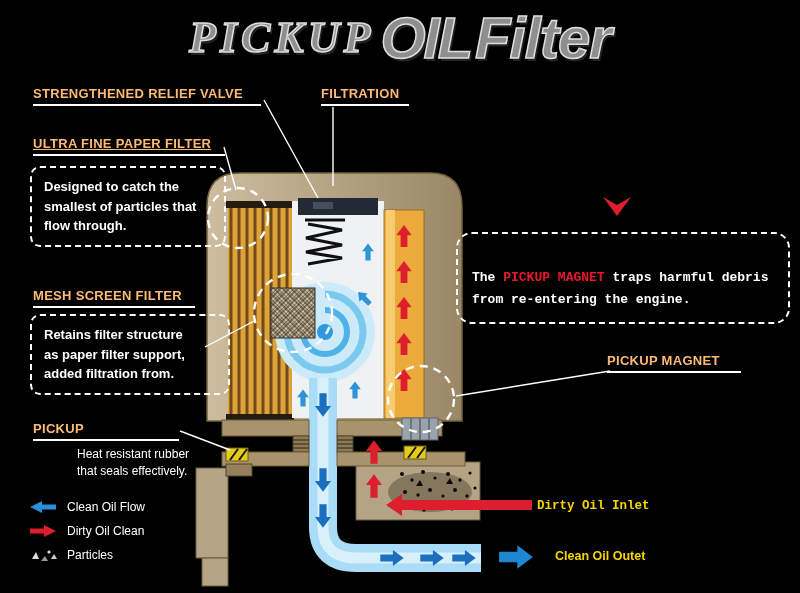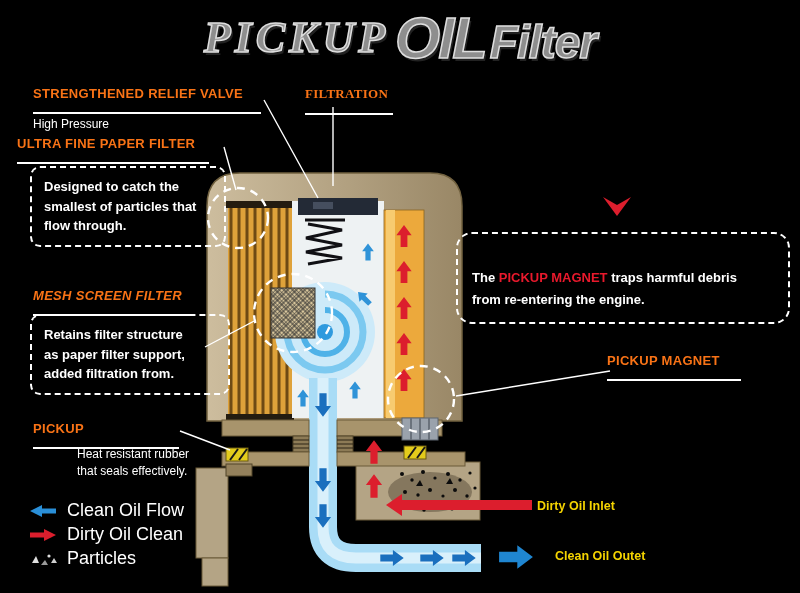--- a/index.html
+++ b/index.html
@@ -7,39 +7,39 @@
        font-family:"Liberation Sans",sans-serif;-webkit-font-smoothing:antialiased;}
   .abs{position:absolute;}
   .stage{position:absolute;left:0;top:0;width:800px;height:593px;}
 
   
   .logo{left:0;top:4px;width:800px;text-align:center;white-space:nowrap;
         font-style:italic;font-weight:bold;color:#8e8e8e;
         -webkit-text-stroke:1.5px #dedede;text-shadow:2px 3px 0 #222;}
   .logo .p1{font-family:"Liberation Serif",serif;font-size:44px;letter-spacing:4px;vertical-align:6px;}
   .logo .p2{font-size:58px;letter-spacing:-2px;margin-left:6px;text-align:right;}
-  .logo .p3{font-size:46px;letter-spacing:-1px;margin-left:4px;}
+  .logo .p3{font-size:58px;letter-spacing:-1px;margin-left:4px;}
 
   
-  .callout-h{color:#f97316;font-weight:bold;font-size:13px;letter-spacing:.3px;
-             border-bottom:2px solid #fff;padding-bottom:11px;}
+  .callout-h{color:#fdba74;font-weight:bold;font-size:13px;letter-spacing:.3px;
+             border-bottom:2px solid #fff;padding-bottom:3px;}
   .sub{color:#fff;font-size:12px;}
 
   
   .dash-box{border:2px dashed #fff;border-radius:10px;color:#fff;
             font-size:13px;font-weight:600;line-height:1.5;
             padding:9px 12px;white-space:pre-line;}
   .note-box{border:2.5px dashed #fff;border-radius:16px;color:#fff;
             font-size:13px;font-weight:bold;line-height:1.7;
-            padding:11px 14px;white-space:pre-line;}
+            padding:11px 14px;white-space:pre-line;font-family:Liberation Mono, monospace;}
   .note-box .hl{color:#e8192c;}
 
   .flow-label{color:#f5d400;font-weight:bold;font-size:12.5px;white-space:nowrap;}
 
-  .legend-row{display:flex;align-items:center;gap:9px;color:#fff;font-size:18px;white-space:nowrap;}
+  .legend-row{display:flex;align-items:center;gap:9px;color:#fff;font-size:12px;white-space:nowrap;}
   .legend-row svg{display:block;}
 </style>
 </head>
 <body>
 
 <svg class="stage" width="800" height="593" viewBox="0 0 800 593" aria-hidden="true">
   <defs>
     <path id="arr" d="M-13,-4 L1,-4 L1,-9 L13,0 L1,9 L1,4 L-13,4 Z"></path>
     <pattern id="meshpat" width="6" height="6" patternUnits="userSpaceOnUse" patternTransform="rotate(45 293 313)">
       <path d="M0,0 H6 M0,3 H6 M0,0 V6 M3,0 V6" stroke="#2c2c2c" stroke-width="1" fill="none"></path>
@@ -183,32 +183,31 @@
 
   <polygon points="603,197 617,205 631,197 617,216" fill="#dc1e2d"></polygon>
 </svg>
 
 <div class="abs logo">
   <span class="p1">PICKUP</span><span class="p2">OIL</span><span class="p3">Filter</span>
 </div>
 
 <div class="abs" style="left:33px;top:86px;width:228px;">
   <div class="callout-h">STRENGTHENED RELIEF VALVE</div>
-  <div class="sub" style="margin-top:3px;">High Pressure</div>
-</div>
-
-<div class="abs callout-h" style="left:17px;top:136px;width:192px;">ULTRA FINE PAPER FILTER</div>
+</div>
+
+<div class="abs callout-h" style="left:33px;top:136px;width:192px;text-decoration:underline;">ULTRA FINE PAPER FILTER</div>
 
 <div class="abs dash-box" style="left:30px;top:166px;width:168px;">Designed to catch the
 smallest of particles that
 flow through.</div>
 
-<div class="abs callout-h" style="left:305px;top:86px;width:88px;font-family:Liberation Serif, serif;">FILTRATION</div>
-
-<div class="abs callout-h" style="left:33px;top:288px;width:162px;font-style:italic;">MESH SCREEN FILTER</div>
+<div class="abs callout-h" style="left:321px;top:86px;width:88px;">FILTRATION</div>
+
+<div class="abs callout-h" style="left:33px;top:288px;width:162px;">MESH SCREEN FILTER</div>
 
 <div class="abs dash-box" style="left:30px;top:314px;width:172px;">Retains filter structure
 as paper filter support,
 added filtration from.</div>
 
 <div class="abs callout-h" style="left:33px;top:421px;width:146px;">PICKUP</div>
 
 <div class="abs sub" style="left:33px;top:446px;white-space:pre-line;line-height:1.4;margin-left:44px;">Heat resistant rubber
 that seals effectively.</div>
 
@@ -234,14 +233,14 @@
 <div class="abs legend-row" style="left:28px;top:548px;">
   <svg width="30" height="14" viewBox="0 0 30 14">
     <polygon points="4,11 8,4 11,11" fill="#e0e0e0"></polygon>
     <polygon points="13,13 17,8 20,13" fill="#9a9a9a"></polygon>
     <circle cx="21" cy="4" r="1.6" fill="#e0e0e0"></circle>
     <polygon points="23,11 26,6 29,11" fill="#cfcfcf"></polygon>
   </svg>
   <span>Particles</span>
 </div>
 
-<div class="abs flow-label" style="left:537px;top:499px;">Dirty Oil Inlet</div>
+<div class="abs flow-label" style="left:537px;top:499px;font-family:Liberation Mono, monospace;">Dirty Oil Inlet</div>
 <div class="abs flow-label" style="left:540px;top:549px;margin-left:15px;">Clean Oil Outet</div>
 
 </body></html>

